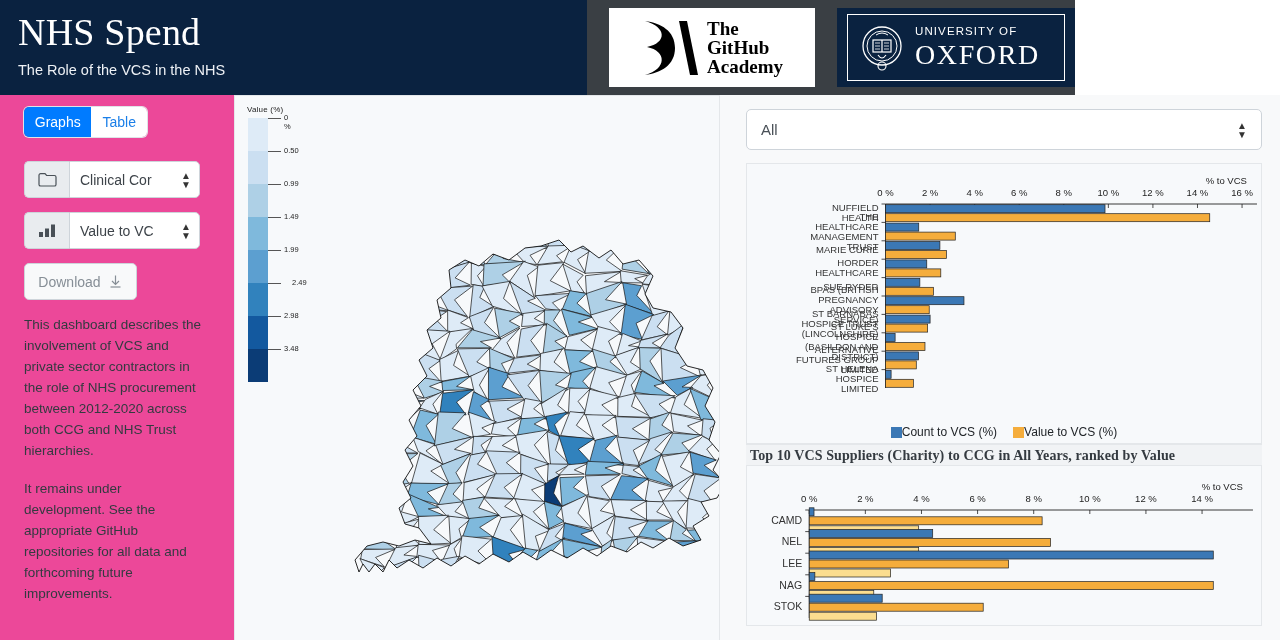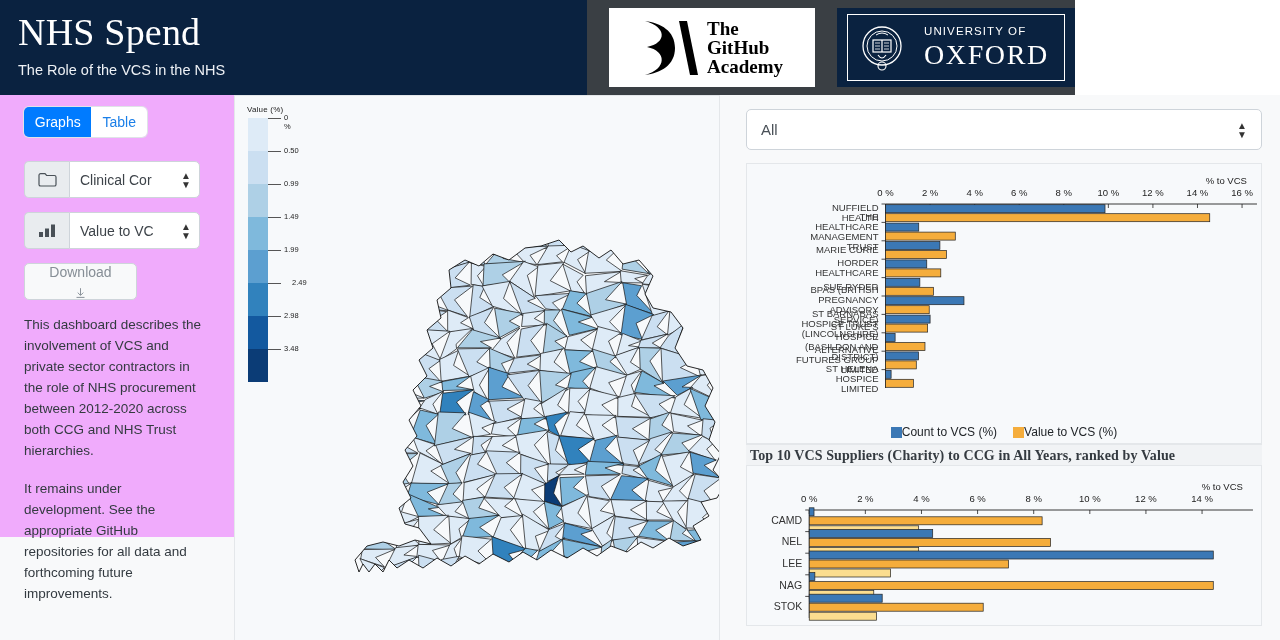--- a/index.html
+++ b/index.html
@@ -29,31 +29,31 @@
     width:206px; height:79px; background:#ffffff;
     display:flex; align-items:center; justify-content:center; gap:8px;
     padding:4px 10px;
   }
   .ba-text { font-family:"Liberation Serif", serif; font-size:19px; line-height:19px; color:#000; font-weight:700; }
 
   .logo-ox {
     width:238px; height:79px; background:#0a2240;
     display:flex; align-items:center; gap:10px; padding:6px 10px;
   }
-  .ox-inner { border:1px solid #ffffff; width:100%; height:100%; display:flex; align-items:center; gap:16px; padding:3px 8px; }
+  .ox-inner { border:1px solid #ffffff; width:100%; height:100%; display:flex; align-items:center; gap:7px; padding:3px 8px; }
   .ox-crest { width:52px; height:52px; flex:0 0 52px; }
   .ox-text { color:#fff; font-family:"Liberation Serif", serif; line-height:1; }
   .ox-t1 { font-family:"Liberation Sans", sans-serif; font-size:11.5px; letter-spacing:1.1px; }
   .ox-t2 { font-size:28px; letter-spacing:1.6px; margin-top:3px; }
 
   
   .page { display:flex; width:1280px; height:545px; background:#f8f9fa; }
 
   
-  .sidebar { width:236px; height:442px; background:#f0abfc; padding:12px 22px 0 24px; }
+  .sidebar { width:236px; height:545px; background:#ec4899; padding:12px 22px 0 24px; }
   .tabs { display:flex; margin-bottom:24px; border-radius:5px; overflow:hidden; width:123px;
           box-shadow:0 0 0 1px #dfe3e7; }
   .tab { padding:7px 0; width:68px; text-align:center; font-size:14px; cursor:pointer; }
   .tab-active { background:#007bff; color:#fff; }
   .tab-idle { background:#fff; color:#1b7fe8; width:56px; }
 
   .ctl { display:flex; margin-bottom:14px; width:176px; height:37px; }
   .ctl-ic {
     width:45px; background:#e9ecef; border:1px solid #ced4da; border-right:none;
     border-radius:5px 0 0 5px; display:flex; align-items:center; justify-content:center; color:#495057;
@@ -62,21 +62,20 @@
     flex:1; background:#fff; border:1px solid #ced4da; border-radius:0 5px 5px 0;
     display:flex; align-items:center; justify-content:space-between; padding:0 8px 0 10px;
     font-size:14px; color:#3d4349; overflow:hidden; white-space:nowrap;
   }
   .updown { font-size:10px; line-height:9px; color:#333; text-align:center; }
 
   .dl-btn {
     width:113px; height:37px; border:1px solid #ced4da; border-radius:5px; background:#f8f9fa;
     color:#868e96; font-size:14px; display:flex; align-items:center; justify-content:center; gap:7px;
     margin-bottom:14px;
-    flex-direction:column;
   }
   .desc { font-size:13.5px; line-height:21px; color:#333a40; width:180px; }
   .desc p { margin:0 0 17px 0; }
 
   
   .map-card {
     width:486px; height:545px; background:#f7f9fb; margin-left:-2px;
     border:1px solid #e4e7ea; border-bottom:none; border-top:1px solid #e4e7ea;
     position:relative; overflow:hidden;
   }

